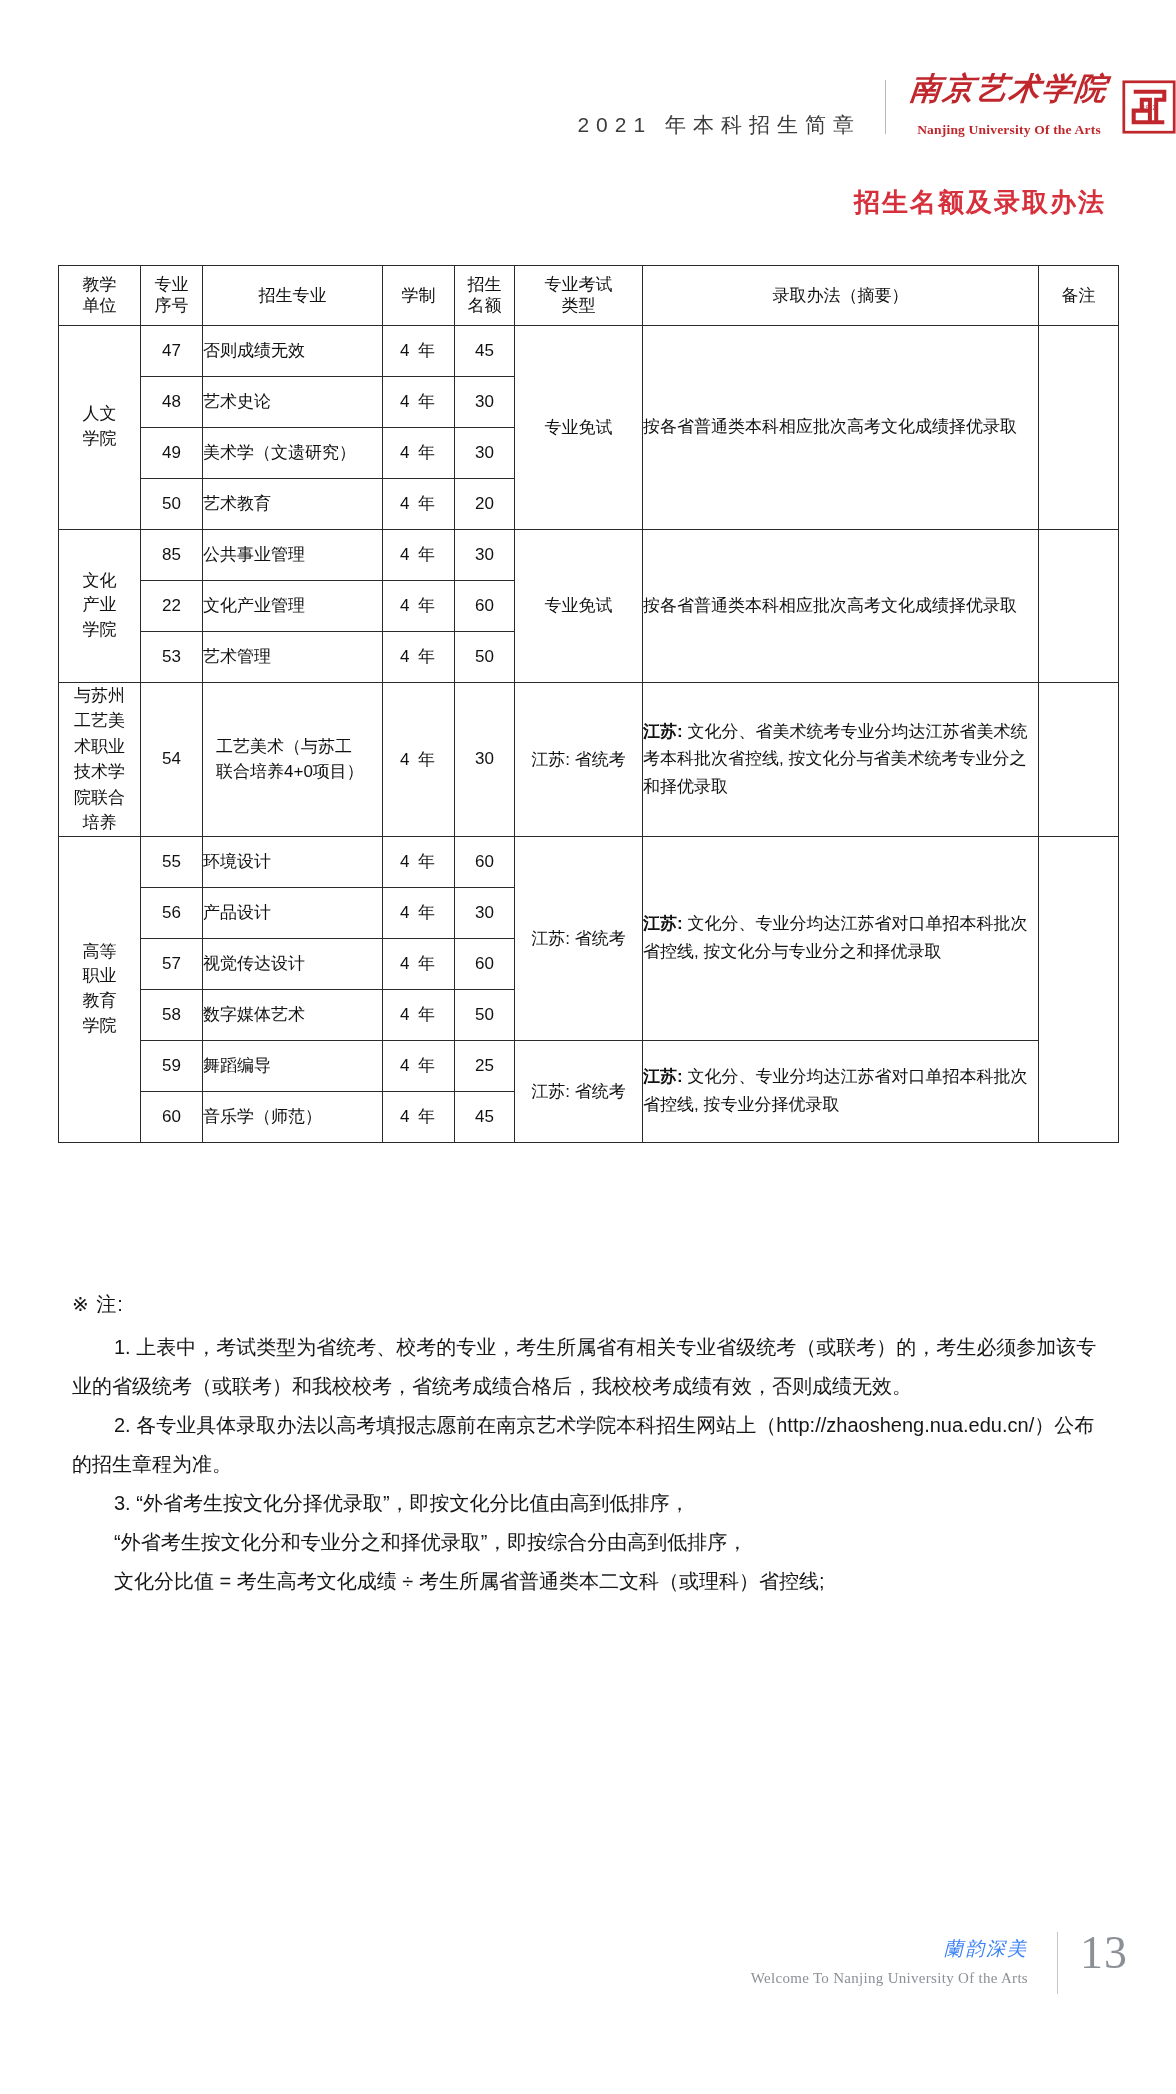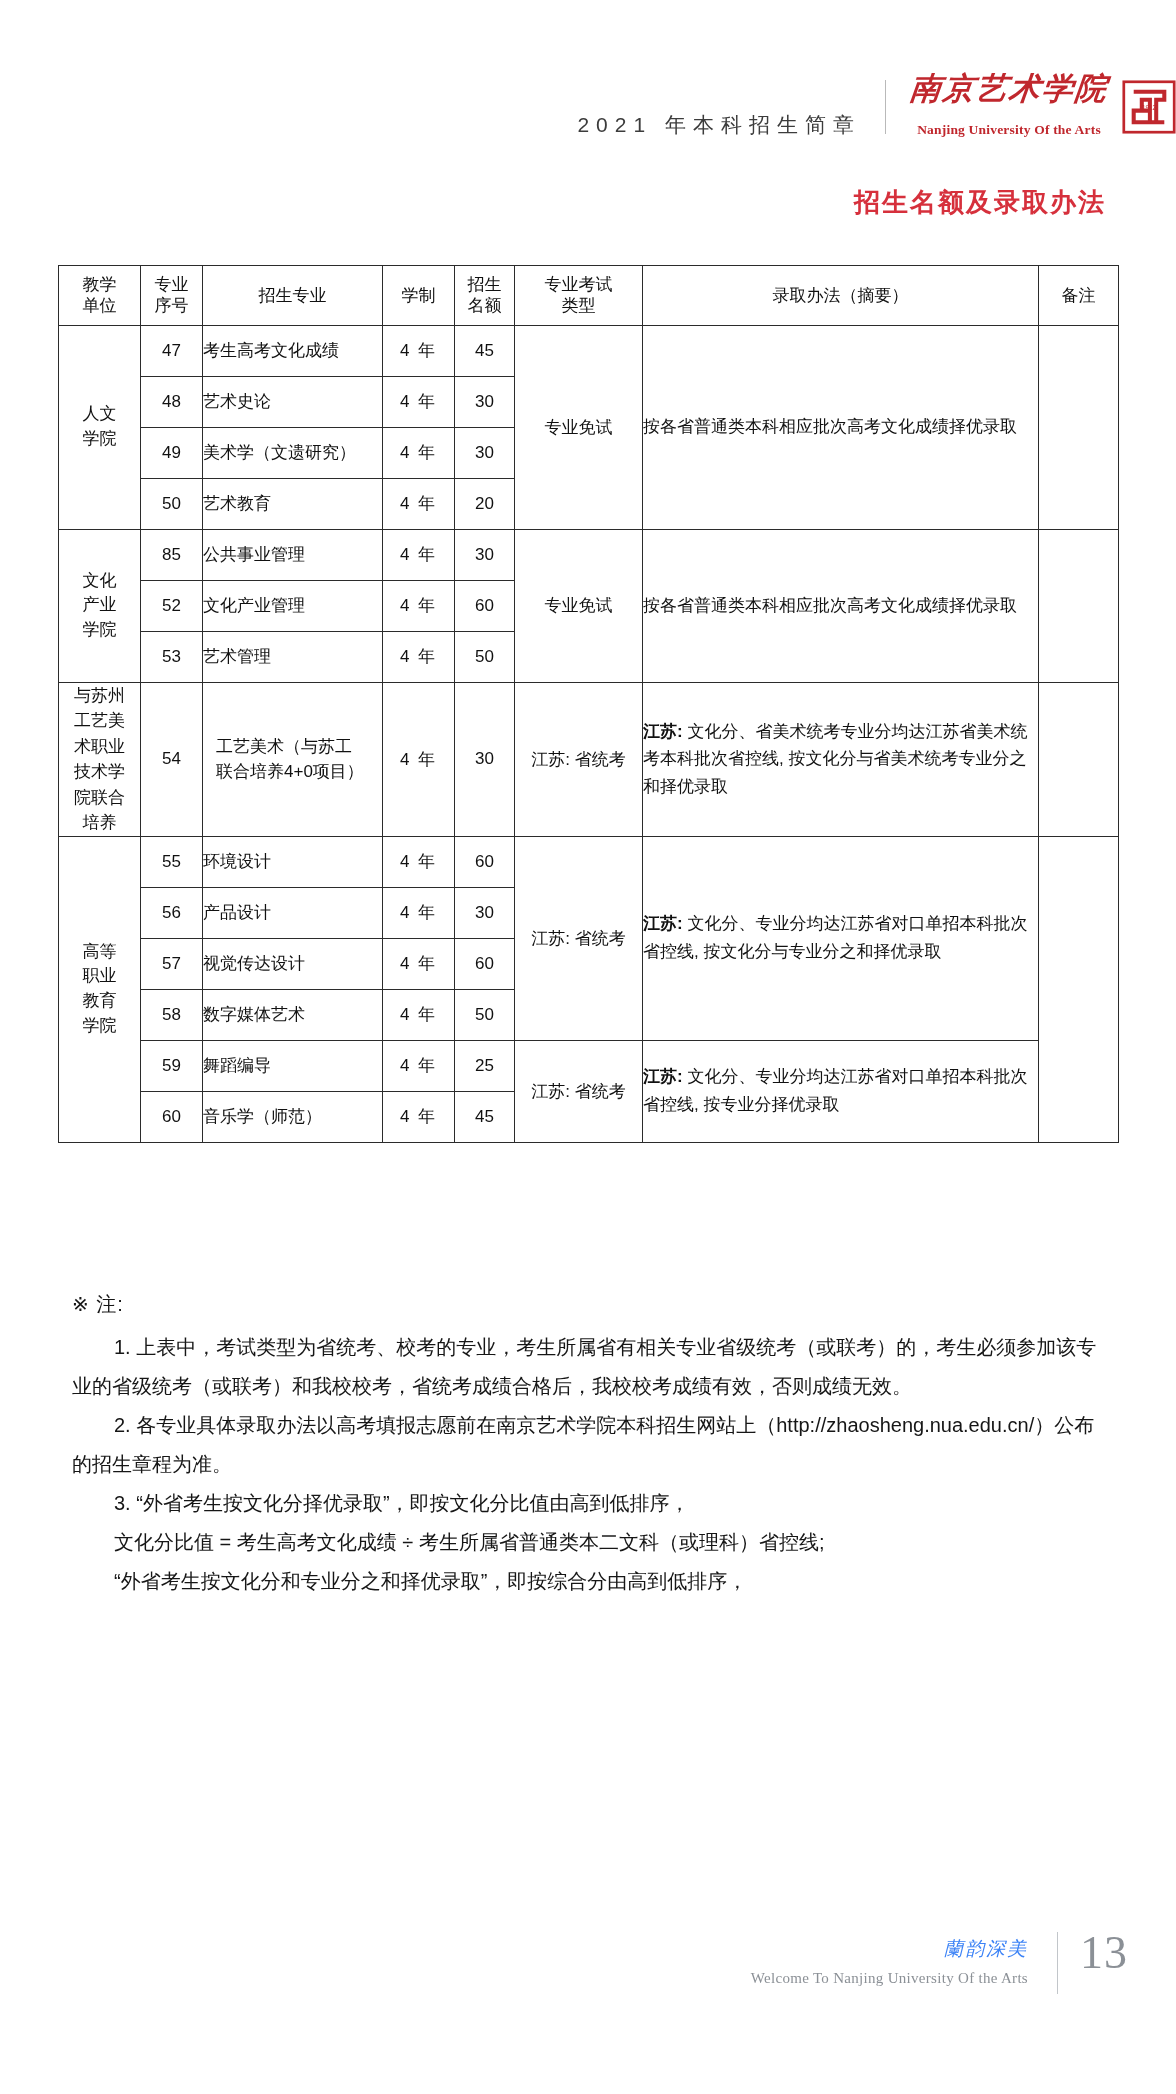--- a/index.html
+++ b/index.html
@@ -275,21 +275,21 @@
     </tr>
   </thead>
   <tbody>
 
     <tr>
       <td class="unit" rowspan="4">
         <div>人文</div>
         <div>学院</div>
       </td>
       <td class="no">47</td>
-      <td class="major">考生高考文化成绩</td>
+      <td class="major">否则成绩无效</td>
       <td class="years">4 年</td>
       <td class="quota">45</td>
       <td class="examtype" rowspan="4">专业免试</td>
       <td class="method" rowspan="4">按各省普通类本科相应批次高考文化成绩择优录取</td>
       <td class="remark" rowspan="4"></td>
     </tr>
     <tr>
       <td class="no">48</td>
       <td class="major">艺术史论</td>
       <td class="years">4 年</td>
@@ -316,21 +316,21 @@
       </td>
       <td class="no">85</td>
       <td class="major">公共事业管理</td>
       <td class="years">4 年</td>
       <td class="quota">30</td>
       <td class="examtype" rowspan="3">专业免试</td>
       <td class="method" rowspan="3">按各省普通类本科相应批次高考文化成绩择优录取</td>
       <td class="remark" rowspan="3"></td>
     </tr>
     <tr>
-      <td class="no">52</td>
+      <td class="no">22</td>
       <td class="major">文化产业管理</td>
       <td class="years">4 年</td>
       <td class="quota">60</td>
     </tr>
     <tr>
       <td class="no">53</td>
       <td class="major">艺术管理</td>
       <td class="years">4 年</td>
       <td class="quota">50</td>
     </tr>
@@ -412,22 +412,22 @@
 
   </tbody>
 </table>
 </div>
 
 <div class="notes">
   <p class="note-head">※ 注:</p>
   <p class="indent1">1. 上表中，考试类型为省统考、校考的专业，考生所属省有相关专业省级统考（或联考）的，考生必须参加该专业的省级统考（或联考）和我校校考，省统考成绩合格后，我校校考成绩有效，否则成绩无效。</p>
   <p class="indent1">2. 各专业具体录取办法以高考填报志愿前在南京艺术学院本科招生网站上（http://zhaosheng.nua.edu.cn/）公布的招生章程为准。</p>
   <p class="indent1">3. “外省考生按文化分择优录取”，即按文化分比值由高到低排序，</p>
+  <p class="indent1">“外省考生按文化分和专业分之和择优录取”，即按综合分由高到低排序，</p>
   <p class="indent1">文化分比值 = 考生高考文化成绩 ÷ 考生所属省普通类本二文科（或理科）省控线;</p>
-  <p class="indent1">“外省考生按文化分和专业分之和择优录取”，即按综合分由高到低排序，</p>
 </div>
 
 <div class="footer">
   <div class="footer-cn">蘭韵深美</div>
   <div class="footer-en">Welcome To Nanjing University Of the Arts</div>
   <div class="footer-rule"></div>
   <div class="page-number">13</div>
 </div>
 
 </body></html>

